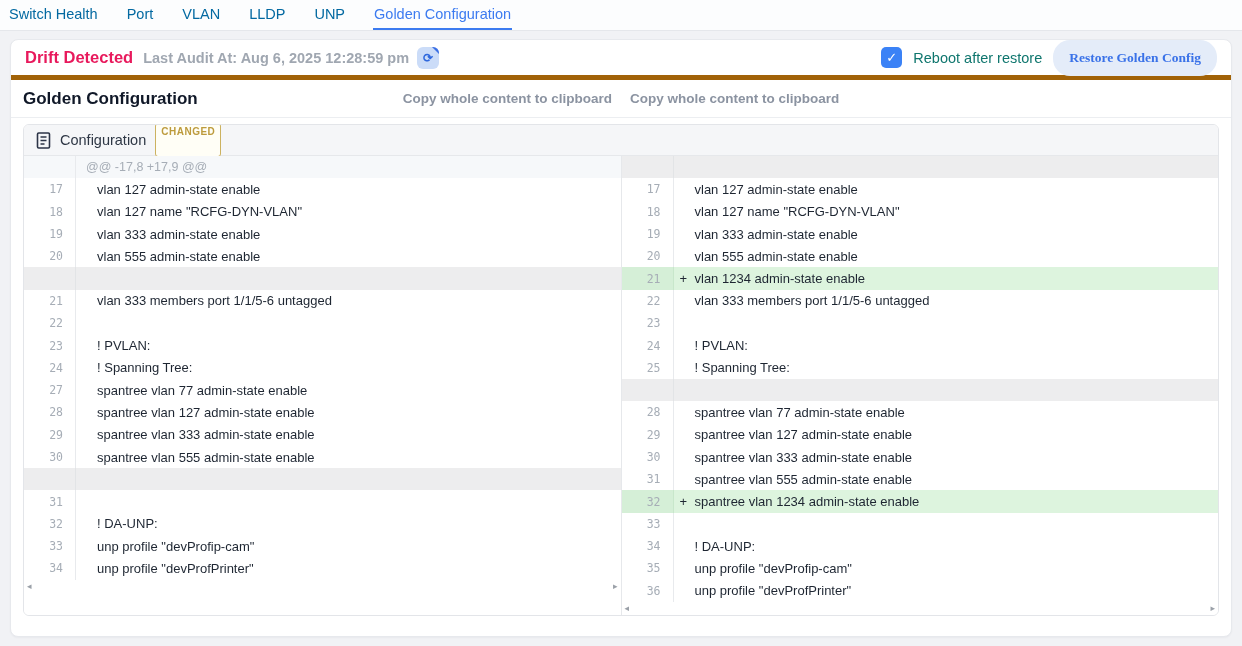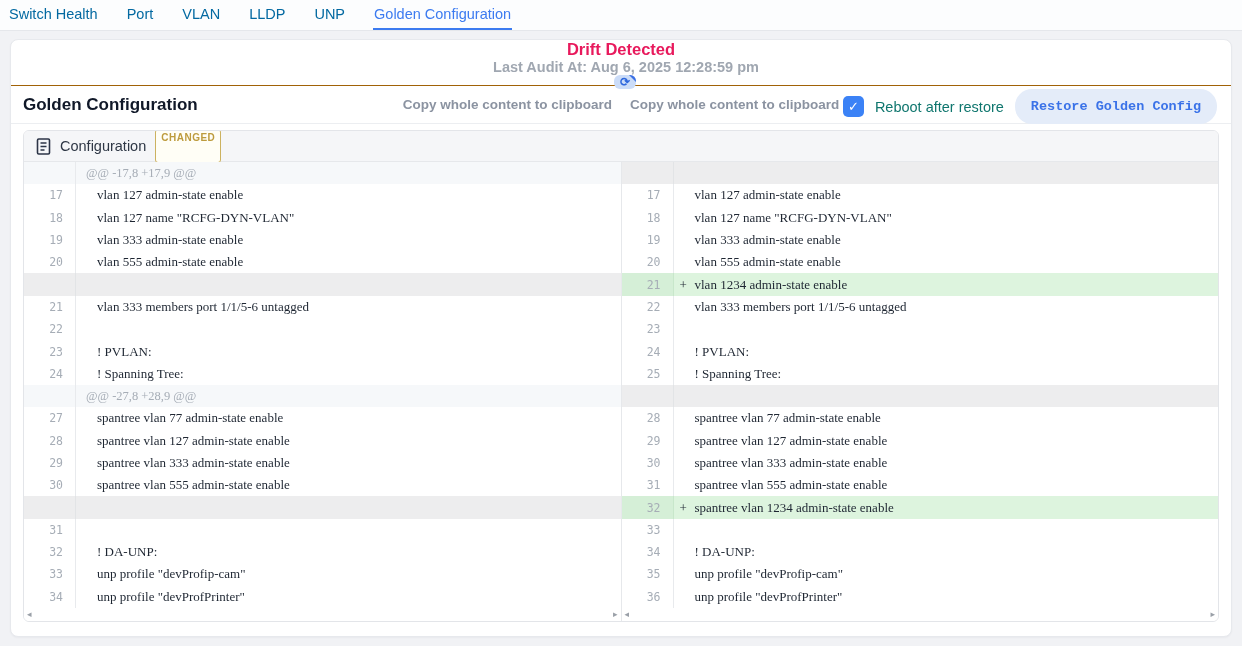--- a/index.html
+++ b/index.html
@@ -19,23 +19,22 @@
     cursor:pointer; border-bottom:2px solid transparent; padding:0 1px;
   }
   .tab.active { color:#3c7bf0; border-bottom-color:#3c7bf0; }
   
   .card {
     margin:8px 10px 0; height:598px; background:#ffffff;
     border:1px solid #e7e9ed; border-radius:8px;
     box-shadow:0 1px 2px rgba(16,24,40,.04);
   }
   .card-header {
-    height:46px; display:flex; align-items:center; padding:0 14px;
-    border-bottom:1px solid #a16207;
-    flex-direction:column;
+    height:40px; display:flex; align-items:center; padding:0 14px;
+    border-bottom:5px solid #a16207;
   }
   .drift { color:#e8195c; font-weight:bold; font-size:16.5px; }
   .audit { color:#a0a7b1; font-weight:600; font-size:14.5px; margin-left:10px; }
   .sync-icon {
     width:22px; height:22px; background:#cbdcf8; border-radius:6px;
     margin-left:8px; position:relative; display:flex; align-items:center;
     justify-content:center; color:#2f68dd; font-size:12px; font-weight:bold;
     cursor:pointer;
   }
   .sync-icon::after {
@@ -46,21 +45,21 @@
   .header-right { margin-left:auto; display:flex; align-items:center; gap:11px; }
   .checkbox {
     width:21px; height:21px; background:#3b82f6; border-radius:5px;
     color:#fff; display:flex; align-items:center; justify-content:center;
     font-size:13px; cursor:pointer;
   }
   .reboot-label { font-size:14.5px; color:#0f766e; }
   .restore-btn {
     background:#e4ecf9; color:#3a72e8; font-weight:bold; font-size:13.5px;
     border:none; border-radius:17px; padding:10px 16px; cursor:pointer;
-    font-family:Liberation Mono, monospace;
+    font-family:Liberation Serif, serif;
   }
   
   .col-headers {
     display:flex; align-items:center; height:38px; padding:0 12px;
     border-bottom:1px solid #eceef1;
   }
   .col-half { flex:1; display:flex; justify-content:space-between; align-items:center; min-width:0; }
   .col-half.lefth  { padding-right:14px; }
   .col-half.righth { padding-left:4px; }
   .col-title { font-size:17px; font-weight:bold; color:#101828; }
@@ -83,21 +82,21 @@
   .pane.rightp { border-left:1px solid #e6e8eb; }
   .row { height:22.3px; display:flex; align-items:stretch; }
   .gutter {
     flex:0 0 52px; width:52px; border-right:1px solid #e8eaed;
     display:flex; align-items:center; justify-content:flex-end;
     padding-right:12px; font-family:"DejaVu Sans Mono", monospace;
     font-size:11.5px; color:#a6adb6;
   }
   .content {
     flex:1; display:flex; align-items:center; padding-left:6px;
-    font-family:Liberation Serif, serif; font-size:13px; color:#1e2632;
+    font-family:Liberation Sans, sans-serif; font-size:13px; color:#1e2632;
     white-space:pre; overflow:hidden;
   }
   .sign { flex:0 0 15px; width:15px; }
   .row.hunk { background:#f6f8fa; }
   .row.hunk .content { color:#a6adb6; font-size:12.5px; padding-left:10px; }
   .row.placeholder { background:#ededee; }
   .row.placeholder .gutter { border-right-color:#e2e4e6; }
   .row.added { background:#ddf4de; }
   .row.added .gutter { background:#d5efd7; border-right-color:#c8e7cb; }
   .hscroll {
@@ -188,24 +187,20 @@
               <div class="content"><span class="sign"></span><span></span></div>
             </div>
             <div class="row code">
               <div class="gutter">23</div>
               <div class="content"><span class="sign"></span><span>! PVLAN:</span></div>
             </div>
             <div class="row code">
               <div class="gutter">24</div>
               <div class="content"><span class="sign"></span><span>! Spanning Tree:</span></div>
             </div>
-            <div class="row hunk">
-              <div class="gutter"></div>
-              <div class="content">@@ -27,8 +28,9 @@</div>
-            </div>
             <div class="row code">
               <div class="gutter">27</div>
               <div class="content"><span class="sign"></span><span>spantree vlan 77 admin-state enable</span></div>
             </div>
             <div class="row code">
               <div class="gutter">28</div>
               <div class="content"><span class="sign"></span><span>spantree vlan 127 admin-state enable</span></div>
             </div>
             <div class="row code">
               <div class="gutter">29</div>

